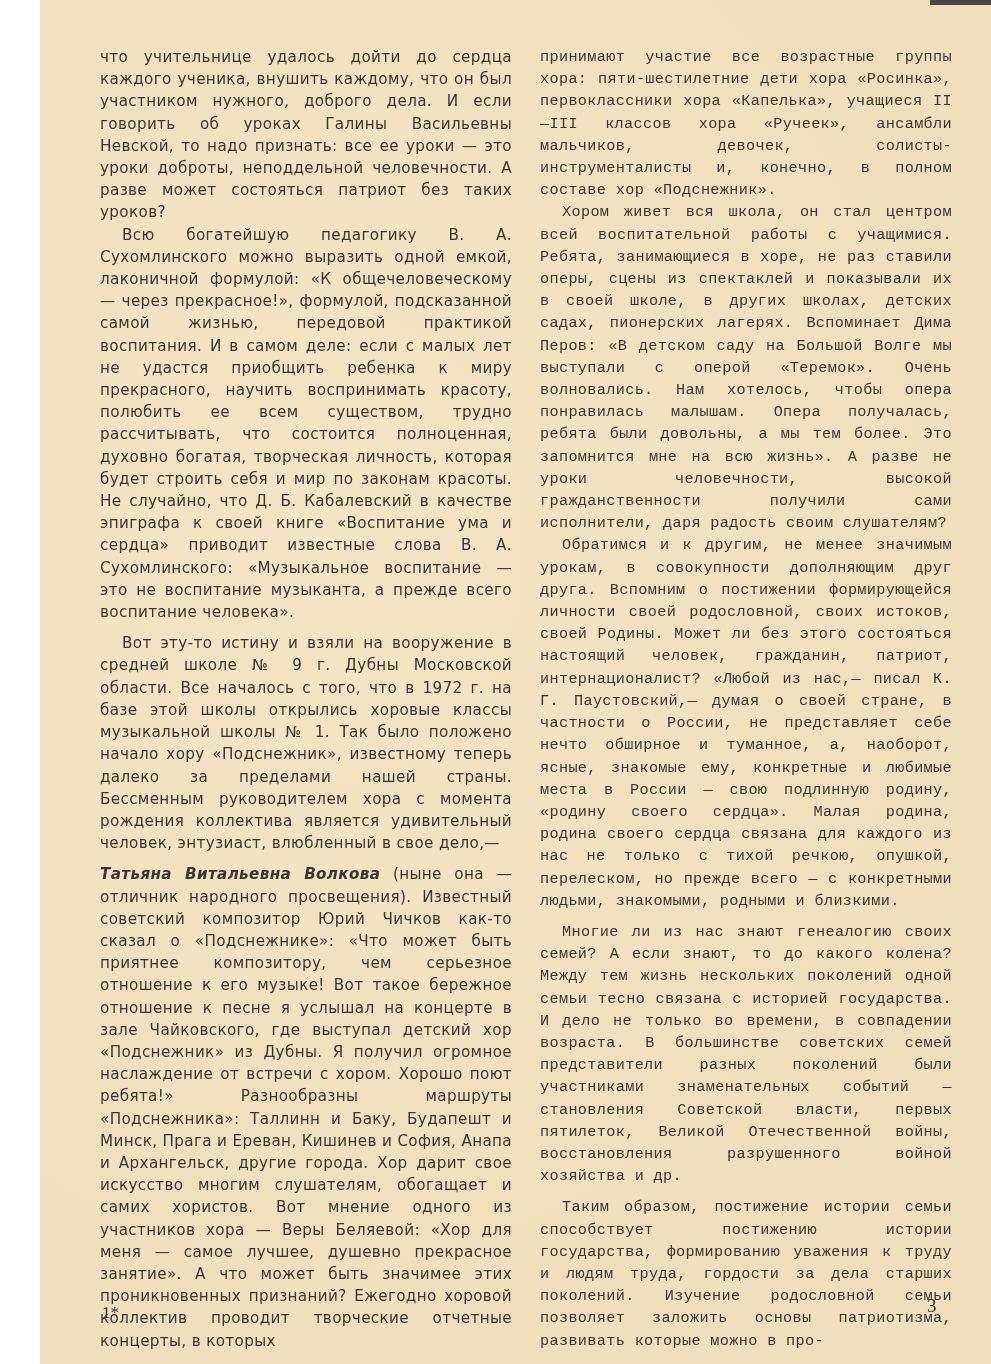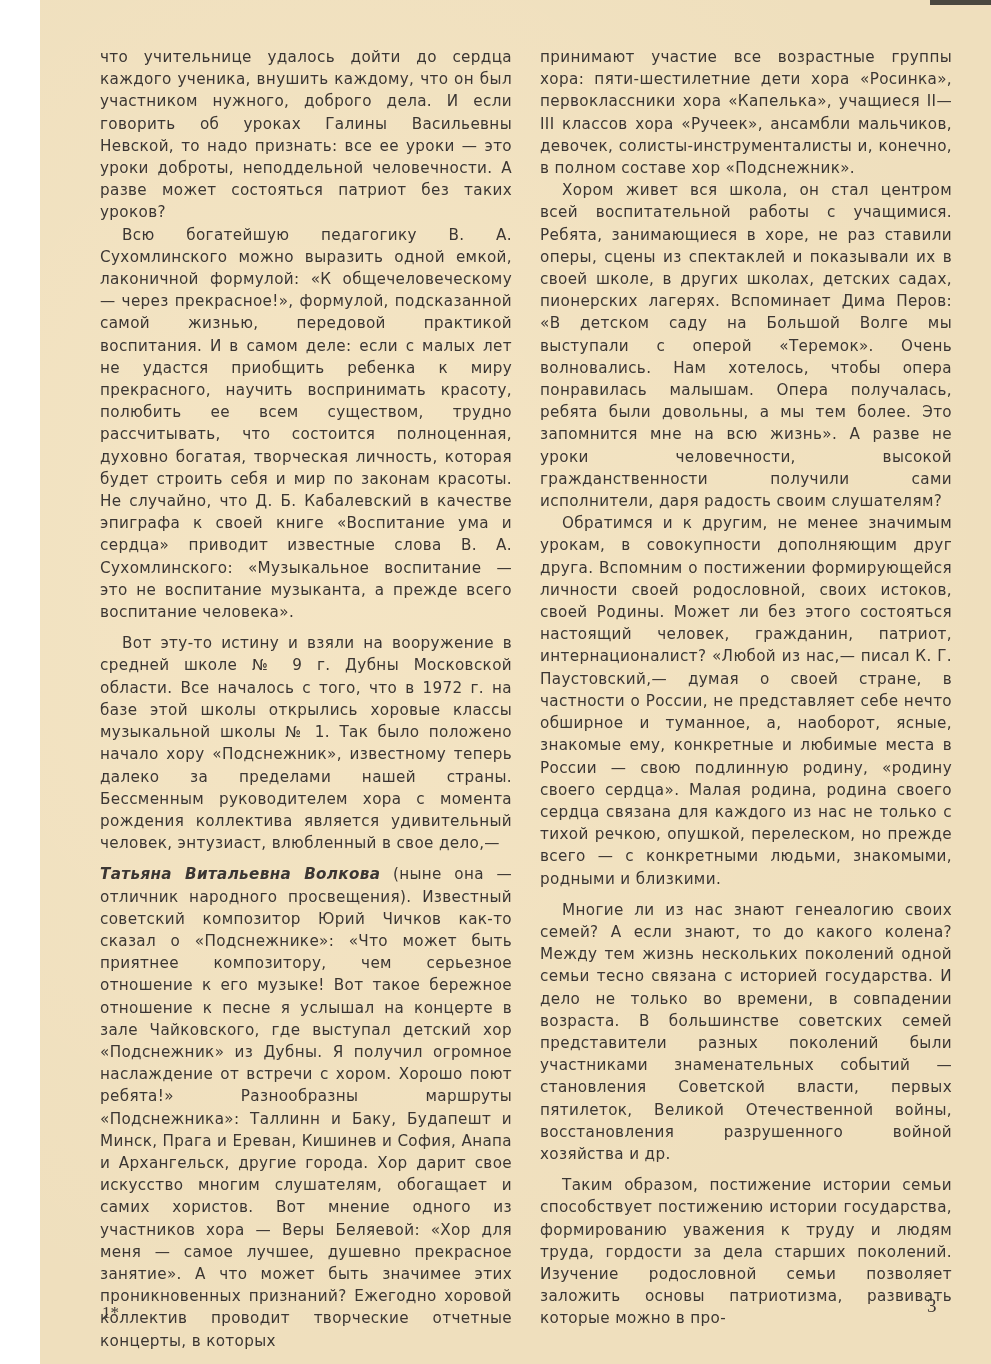--- a/index.html
+++ b/index.html
@@ -17,21 +17,21 @@
   .topshadow {
     position: absolute; left: 930px; top: 0; width: 61px; height: 5px;
     background: #4a4840;
   }
   .col {
     position: absolute; top: 46px; width: 412px;
     font-size: 15.2px; line-height: 22.2px; color: #3b3633;
     letter-spacing: 0.35px;
   }
   .col.left { left: 60px; }
-  .col.right { left: 500px; }
+  .col.right { left: 500px; font-family: Liberation Mono, monospace; }
   .col p {
     margin: 0; text-align: justify; text-align-last: left;
   }
   .col p.indent { text-indent: 22px; }
   .col p.gap { margin-top: 9px; }
   .col b { font-weight: bold; font-style: italic; }
   .footer {
     position: absolute; font-family: "Liberation Serif", serif;
     font-size: 17px; color: #3b3633;
   }

